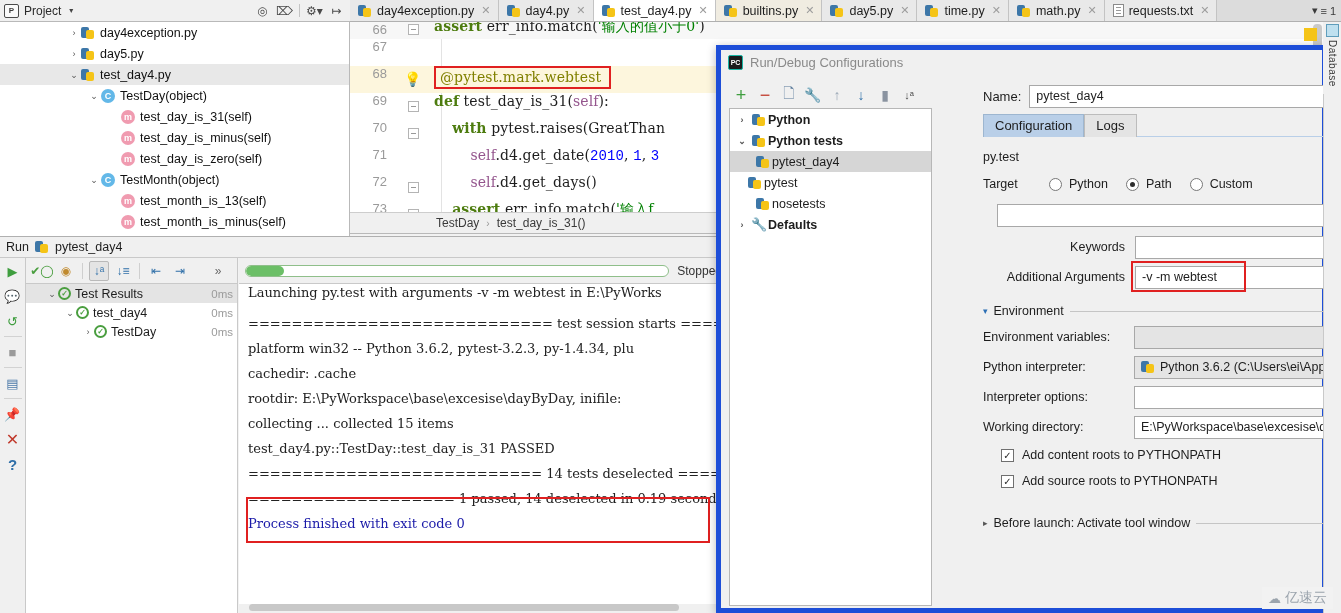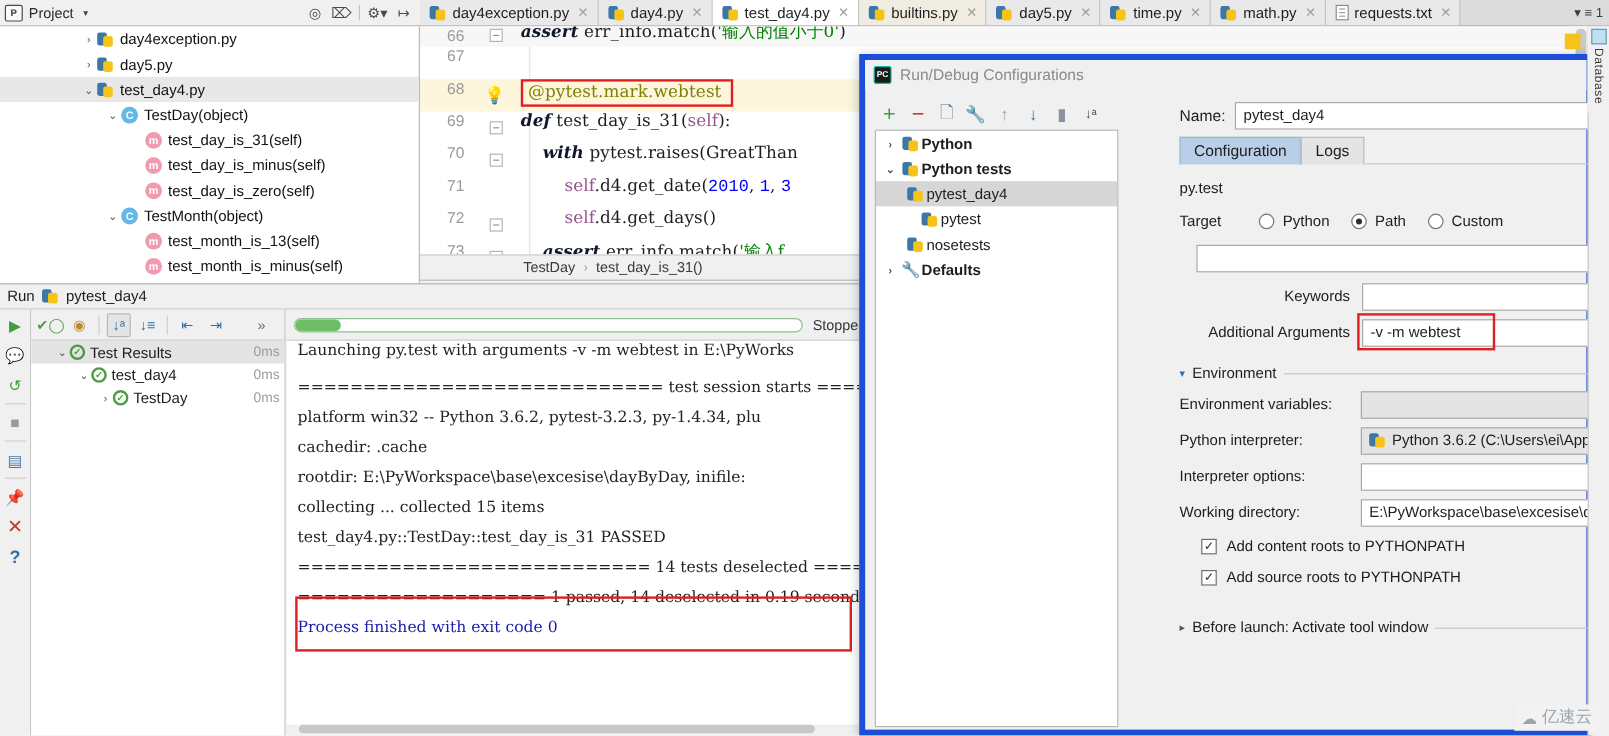--- a/index.html
+++ b/index.html
@@ -96,21 +96,21 @@
     font-size: 13px; font-family: "Liberation Sans", sans-serif; flex: 0 0 46px;
   }
   .gutter { width: 38px; flex: 0 0 38px; position: relative; height: 27px; }
   .fold {
     position: absolute; left: 12px; top: 7px; width: 11px; height: 11px;
     border: 1px solid #b4b4b4; background: #fff;
   }
   .fold::after{ content:""; position:absolute; left:2px; top:4px; width:5px; height:1px; background:#999; }
   .bulb { position:absolute; left: 8px; top: 5px; font-size: 14px; }
   .ed-code { font-size: 14px; white-space: pre; letter-spacing: 0.1px; }
-  .kw { color: #0f172a; font-weight: bold; font-style: italic; }
+  .kw { color: #4d7c0f; font-weight: bold; }
   .deco { color: #808000; }
   .num { color: #0000ff; font-family: Liberation Mono, monospace; }
   .str { color: #008000; }
   .self { color: #94558d; }
   .red-box { border: 2px solid #e02020; }
   .vline { position:absolute; left: 91px; top: 0; bottom: 0; width: 1px; background:#e3e3e3; }
 
   .breadcrumb {
     position: absolute; left: 350px; top: 212px; right: 18px; height: 22px;
     background: #f0f0f0; border-top: 1px solid #cdcdcd; border-bottom: 1px solid #b9b9b9;
@@ -559,21 +559,21 @@
             <span class="icon-py"></span>
           </span>
         <span>Python tests</span>
       </div>
       <div class="cfg-row sel" style="padding-left:24px">
         <span class="cfg-ic">
             <span class="icon-py"></span>
           </span>
         <span>pytest_day4</span>
       </div>
-      <div class="cfg-row" style="padding-left:36px">
+      <div class="cfg-row" style="padding-left:16px">
         <span class="cfg-ic">
             <span class="icon-py"></span>
           </span>
         <span>pytest</span>
       </div>
       <div class="cfg-row" style="padding-left:24px">
         <span class="cfg-ic">
             <span class="icon-py"></span>
           </span>
         <span>nosetests</span>

